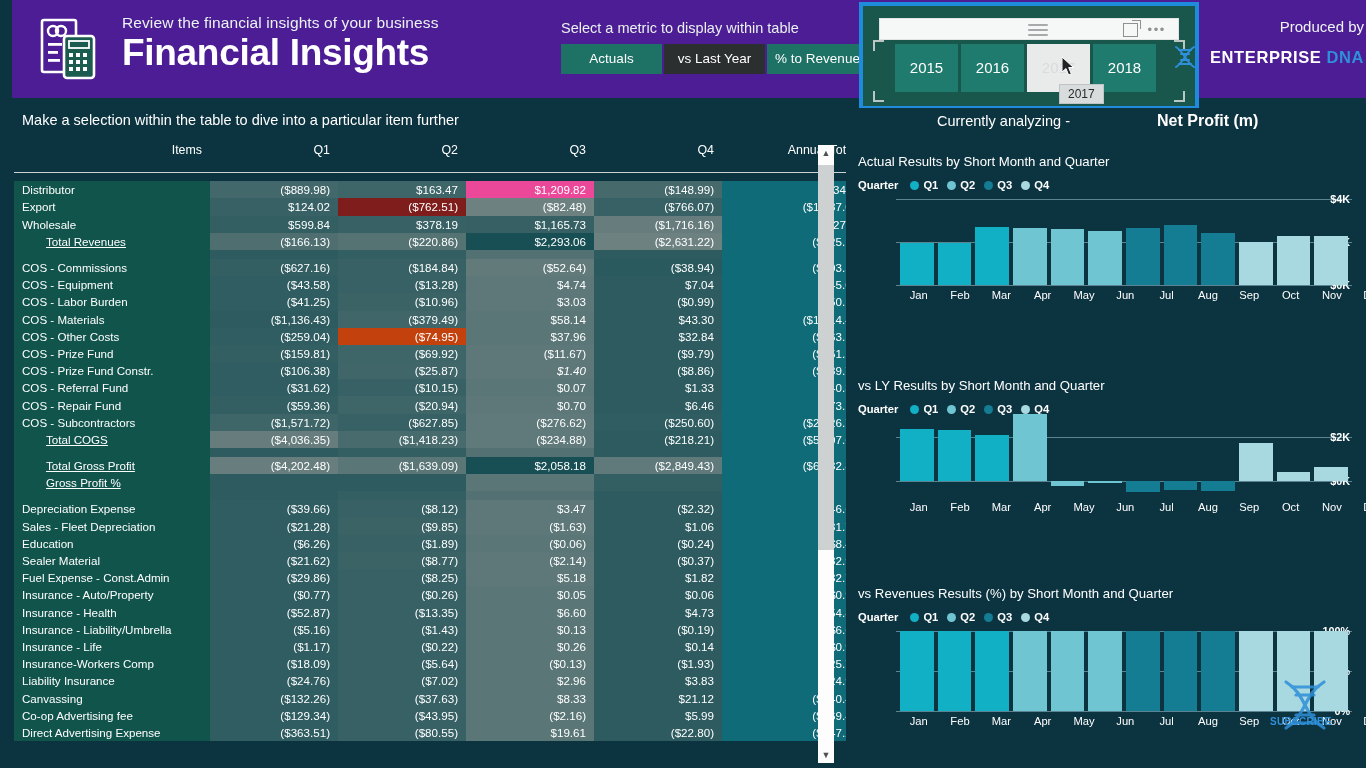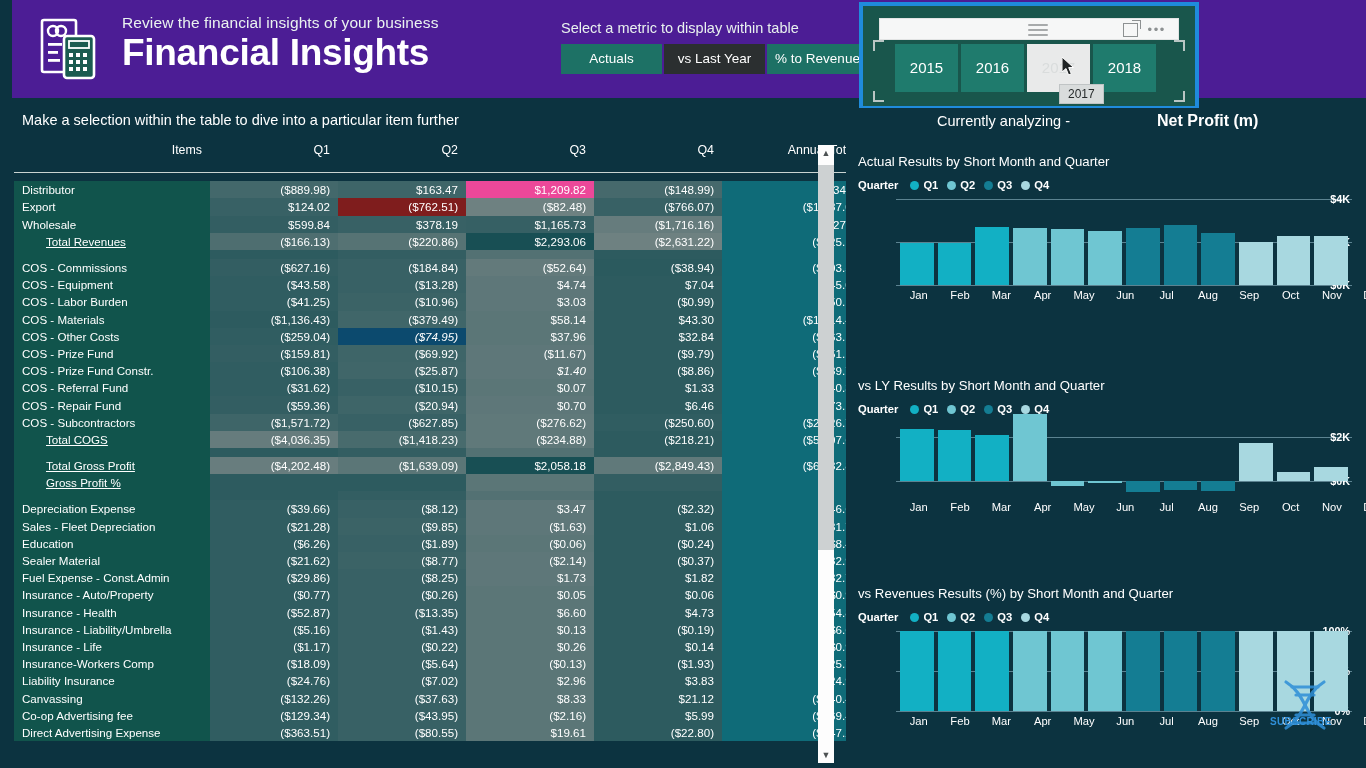--- a/index.html
+++ b/index.html
@@ -191,20 +191,39 @@
       </div>
     </div>
 
     <div class="cursor-arrow">
       <svg width="13" height="19" viewBox="0 0 13 19">
           <polygon points="0,0 0,15 4,11.5 6.6,18 9.3,16.8 6.7,10.6 11.5,10.5" fill="#202425" stroke="#ffffff" stroke-width="1"></polygon>
         </svg>
     </div>
     <div class="tooltip">2017</div>
 
+    <div class="produced">
+      <div class="pb">Produced by</div>
+      <div class="brandrow">
+        <span class="dna">
+          <svg width="30" height="28" viewBox="0 0 30 28">
+            <g stroke="#2f8fd8" stroke-width="2" fill="none" stroke-linecap="round">
+              <path d="M6 4 C14 9, 16 19, 24 24"></path>
+              <path d="M24 4 C16 9, 14 19, 6 24"></path>
+              <path d="M9 7 L21 7"></path>
+                <path d="M11 11 L19 11"></path>
+                <path d="M11 17 L19 17"></path>
+                <path d="M9 21 L21 21"></path>
+            </g>
+          </svg>
+        </span>
+        <span class="brand-ent">ENTERPRISE</span>
+        <span class="brand-dna">DNA</span>
+      </div>
+    </div>
   </div>
 
   <div class="subtitle">Make a selection within the table to dive into a particular item further</div>
 
   <div class="tablewrap">
     <table class="fin">
       <colgroup>
         <col class="col0">
           <col class="colq">
           <col class="colq">
@@ -296,21 +315,21 @@
             <td class="lbl" style="background: rgb(17, 84, 76);">COS - Materials</td>
             <td style="background: rgb(45, 91, 95);">($1,136.43)</td>
             <td style="background: rgb(64, 102, 105);">($379.49)</td>
             <td style="background: rgb(91, 118, 119);">$58.14</td>
             <td style="background: rgb(45, 91, 95);">$43.30</td>
             <td style="background: rgb(15, 107, 120);">($1,414.48)</td>
           </tr>
           <tr>
             <td class="lbl" style="background: rgb(17, 84, 76);">COS - Other Costs</td>
             <td style="background: rgb(48, 93, 97);">($259.04)</td>
-            <td style="background: #0c4a6e; font-style: italic;">($74.95)</td>
+            <td style="background: #c2410c;">($74.95)</td>
             <td style="background: rgb(91, 118, 119);">$37.96</td>
             <td style="background: rgb(45, 91, 95);">$32.84</td>
             <td style="background: rgb(15, 107, 120);">($263.18)</td>
           </tr>
           <tr>
             <td class="lbl" style="background: rgb(17, 84, 76);">COS - Prize Fund</td>
             <td style="background: rgb(51, 94, 98);">($159.81)</td>
             <td style="background: rgb(62, 101, 104);">($69.92)</td>
             <td style="background: rgb(94, 119, 121);">($11.67)</td>
             <td style="background: rgb(45, 91, 95);">($9.79)</td>
@@ -417,21 +436,21 @@
             <td style="background: rgb(48, 93, 97);">($21.62)</td>
             <td style="background: rgb(59, 99, 102);">($8.77)</td>
             <td style="background: rgb(94, 119, 121);">($2.14)</td>
             <td style="background: rgb(45, 91, 95);">($0.37)</td>
             <td style="background: rgb(15, 107, 120);">($32.90)</td>
           </tr>
           <tr>
             <td class="lbl" style="background: rgb(17, 84, 76);">Fuel Expense - Const.Admin</td>
             <td style="background: rgb(48, 93, 97);">($29.86)</td>
             <td style="background: rgb(56, 97, 101);">($8.25)</td>
-            <td style="background: rgb(94, 119, 121);">$1.73</td>
+            <td style="background: rgb(94, 119, 121);">$5.18</td>
             <td style="background: rgb(45, 91, 95);">$1.82</td>
             <td style="background: rgb(15, 107, 120);">($32.77)</td>
           </tr>
           <tr>
             <td class="lbl" style="background: rgb(17, 84, 76);">Insurance - Auto/Property</td>
             <td style="background: rgb(48, 93, 97);">($0.77)</td>
             <td style="background: rgb(56, 97, 101);">($0.26)</td>
             <td style="background: rgb(91, 118, 119);">$0.05</td>
             <td style="background: rgb(45, 91, 95);">$0.06</td>
             <td style="background: rgb(15, 107, 120);">($0.92)</td>

